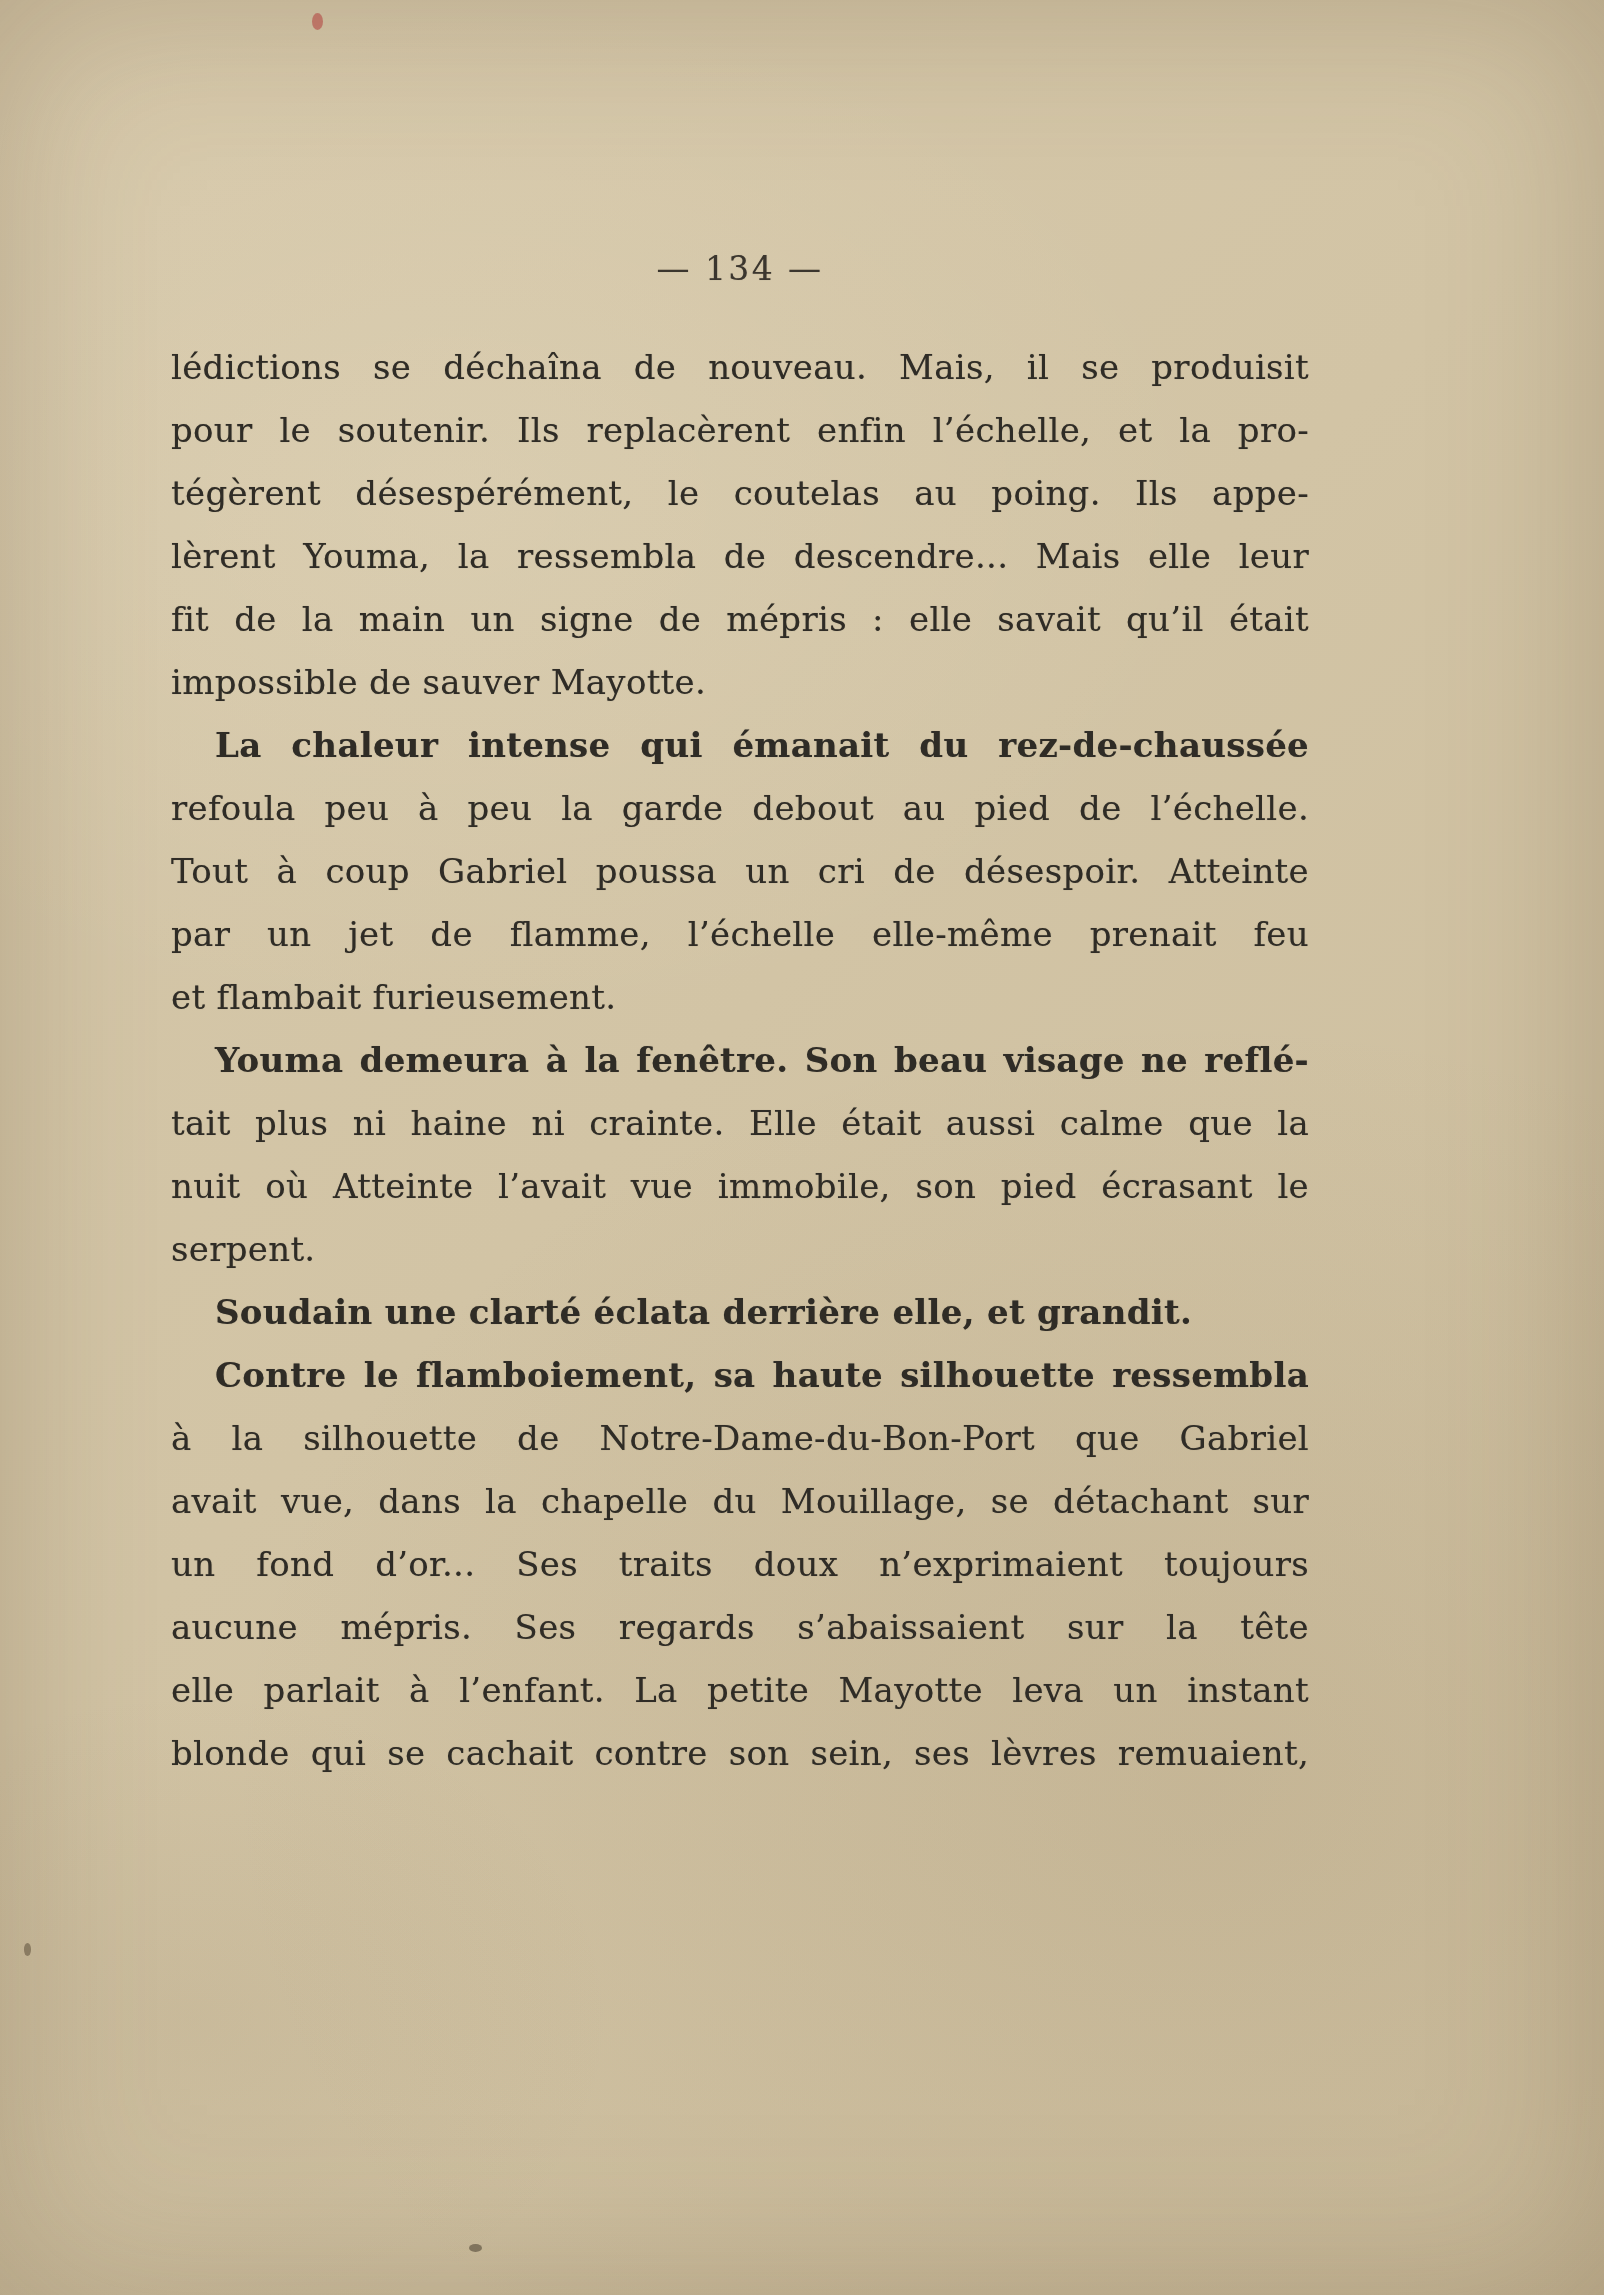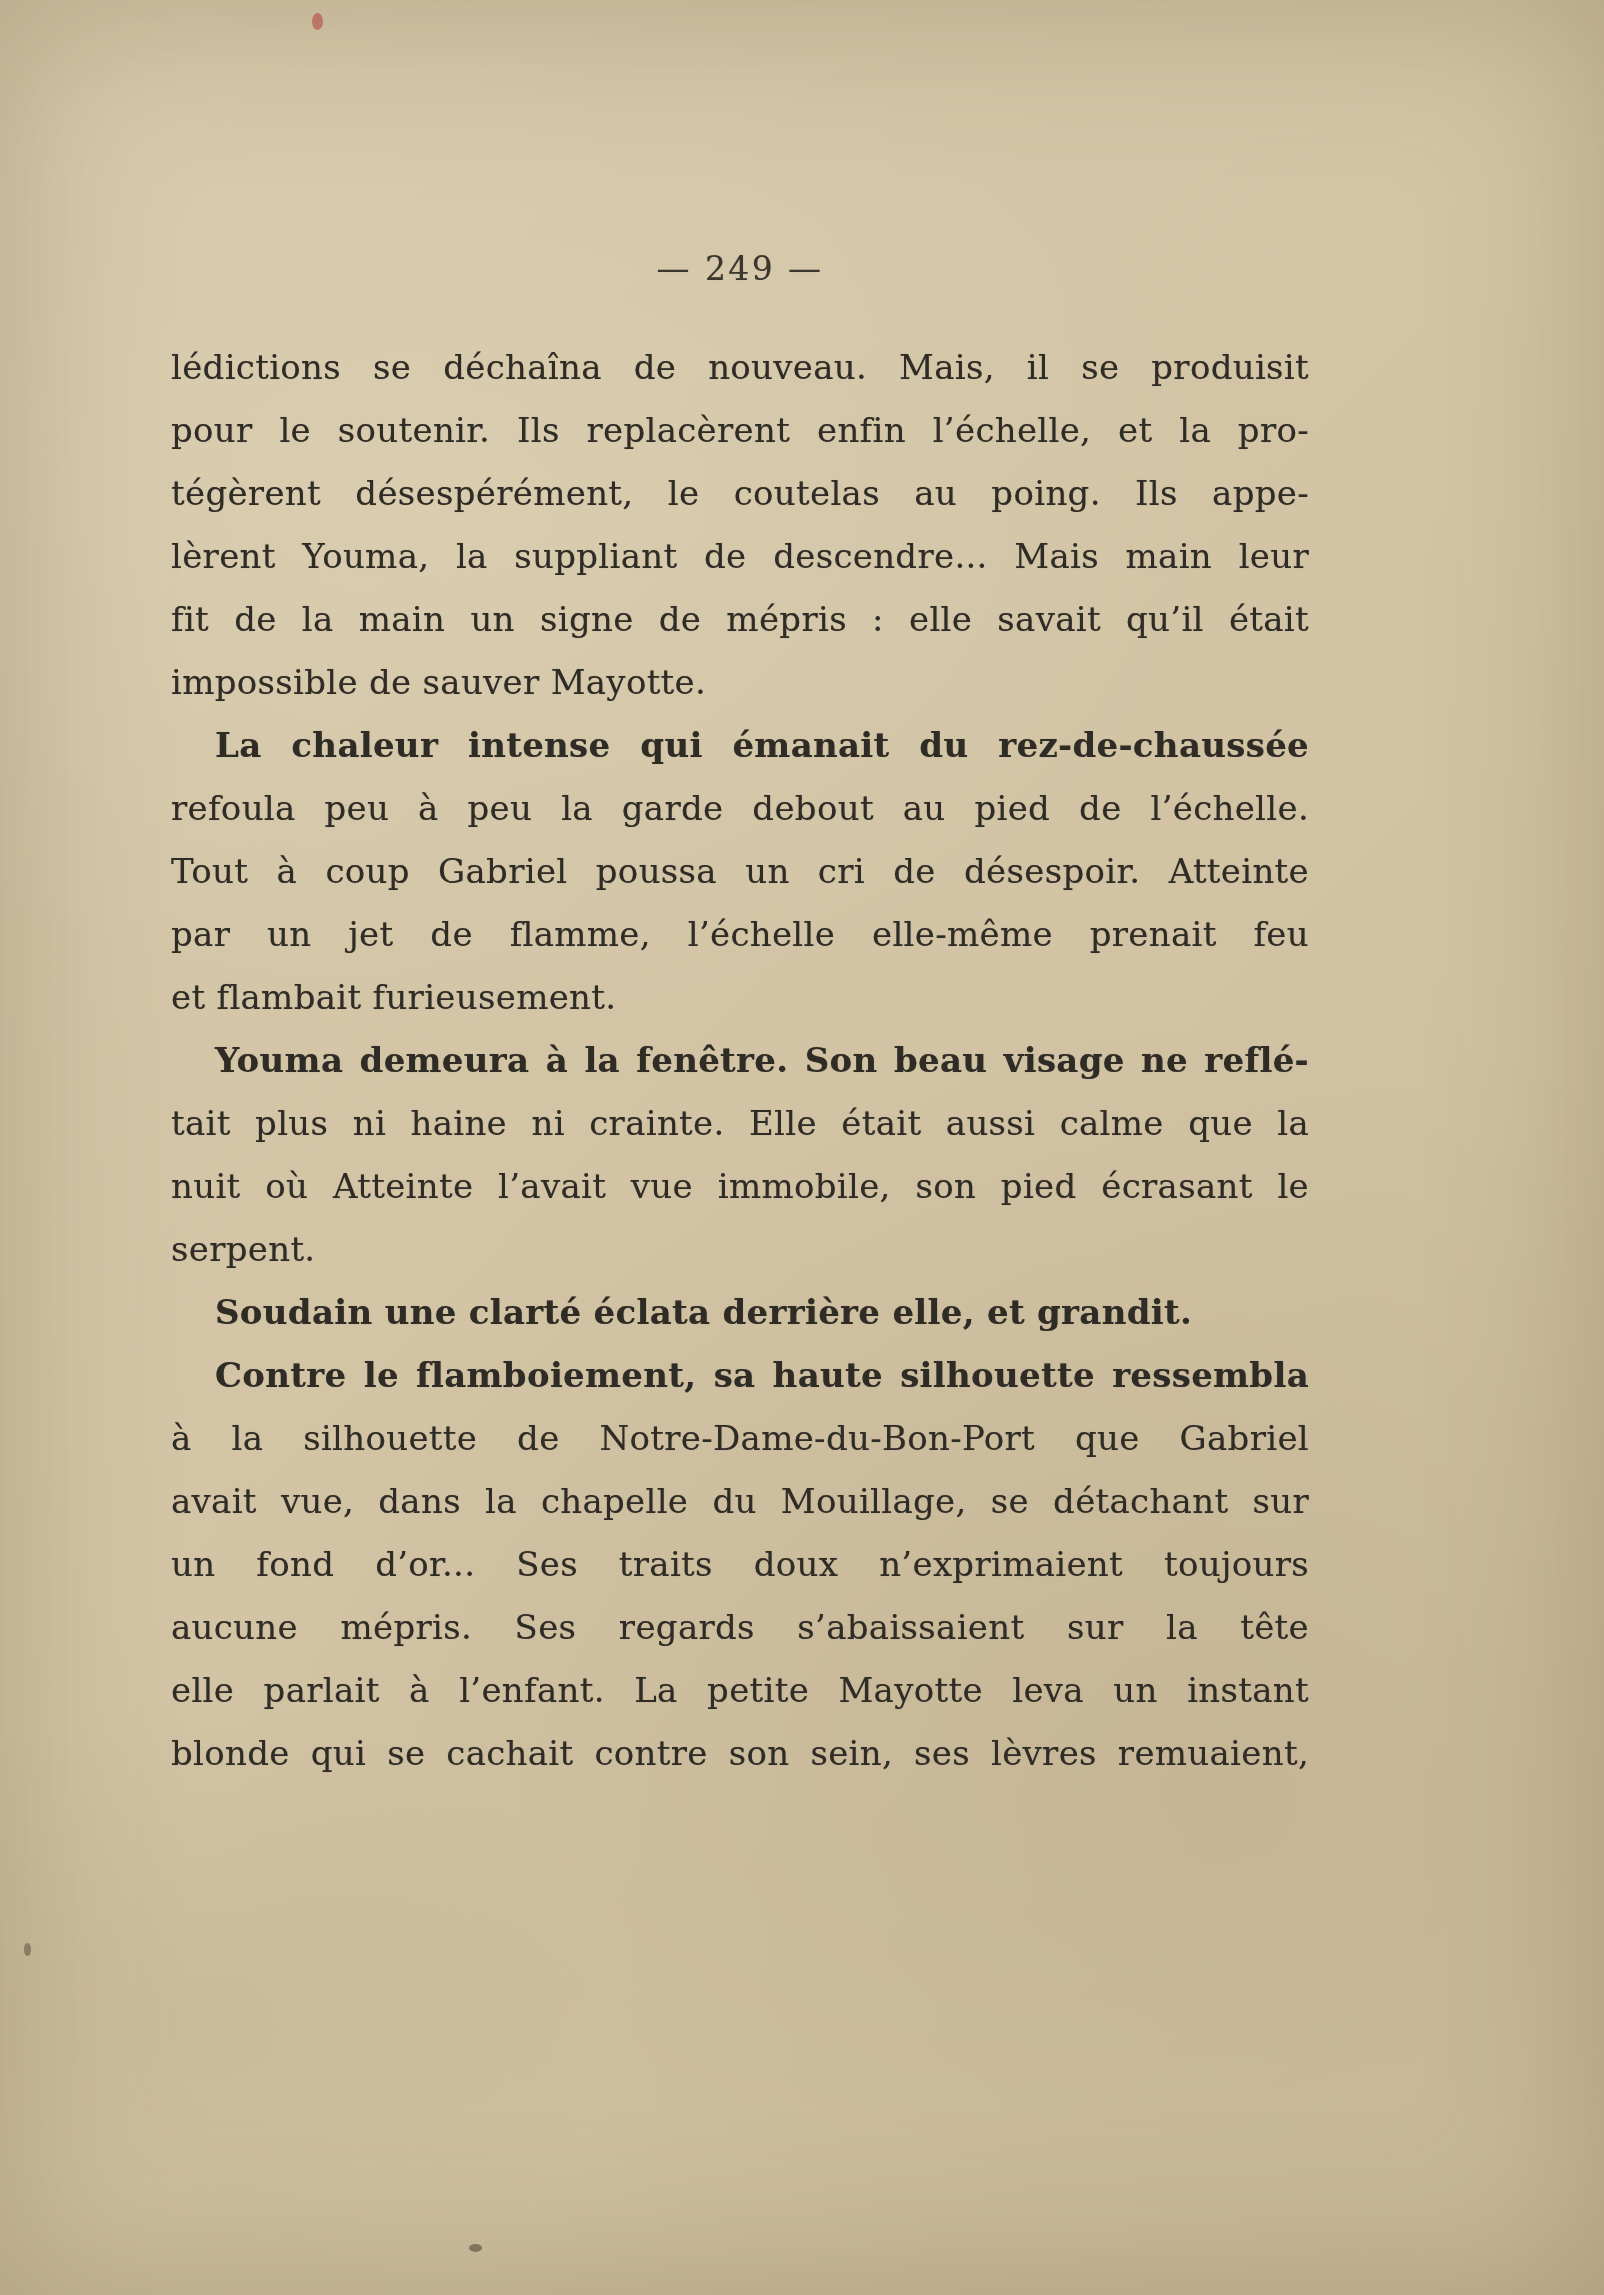--- a/index.html
+++ b/index.html
@@ -91,29 +91,29 @@
 </style>
 </head>
 <body>
 
 <div class="paper">
 
   <span class="speck speck-red"></span>
   <span class="speck speck-left"></span>
   <span class="speck speck-dark-bottom"></span>
 
-  <div class="page-number">— 249 —</div>
+  <div class="page-number">— 134 —</div>
 
   <div class="text-block">
 
     <div class="para">
       <div class="line j">lédictions se déchaîna de nouveau. Mais, il se produisit</div>
       <div class="line j">pour le soutenir. Ils replacèrent enfin l’échelle, et la pro-</div>
       <div class="line j">tégèrent désespérément, le coutelas au poing. Ils appe-</div>
-      <div class="line j">lèrent Youma, la suppliant de descendre... Mais main leur</div>
+      <div class="line j">lèrent Youma, la ressembla de descendre... Mais elle leur</div>
       <div class="line j">fit de la main un signe de mépris : elle savait qu’il était</div>
       <div class="line">impossible de sauver Mayotte.</div>
     </div>
 
     <div class="para">
       <div class="line j indent">La chaleur intense qui émanait du rez-de-chaussée</div>
       <div class="line j">refoula peu à peu la garde debout au pied de l’échelle.</div>
       <div class="line j">Tout à coup Gabriel poussa un cri de désespoir. Atteinte</div>
       <div class="line j">par un jet de flamme, l’échelle elle-même prenait feu</div>
       <div class="line">et flambait furieusement.</div>

